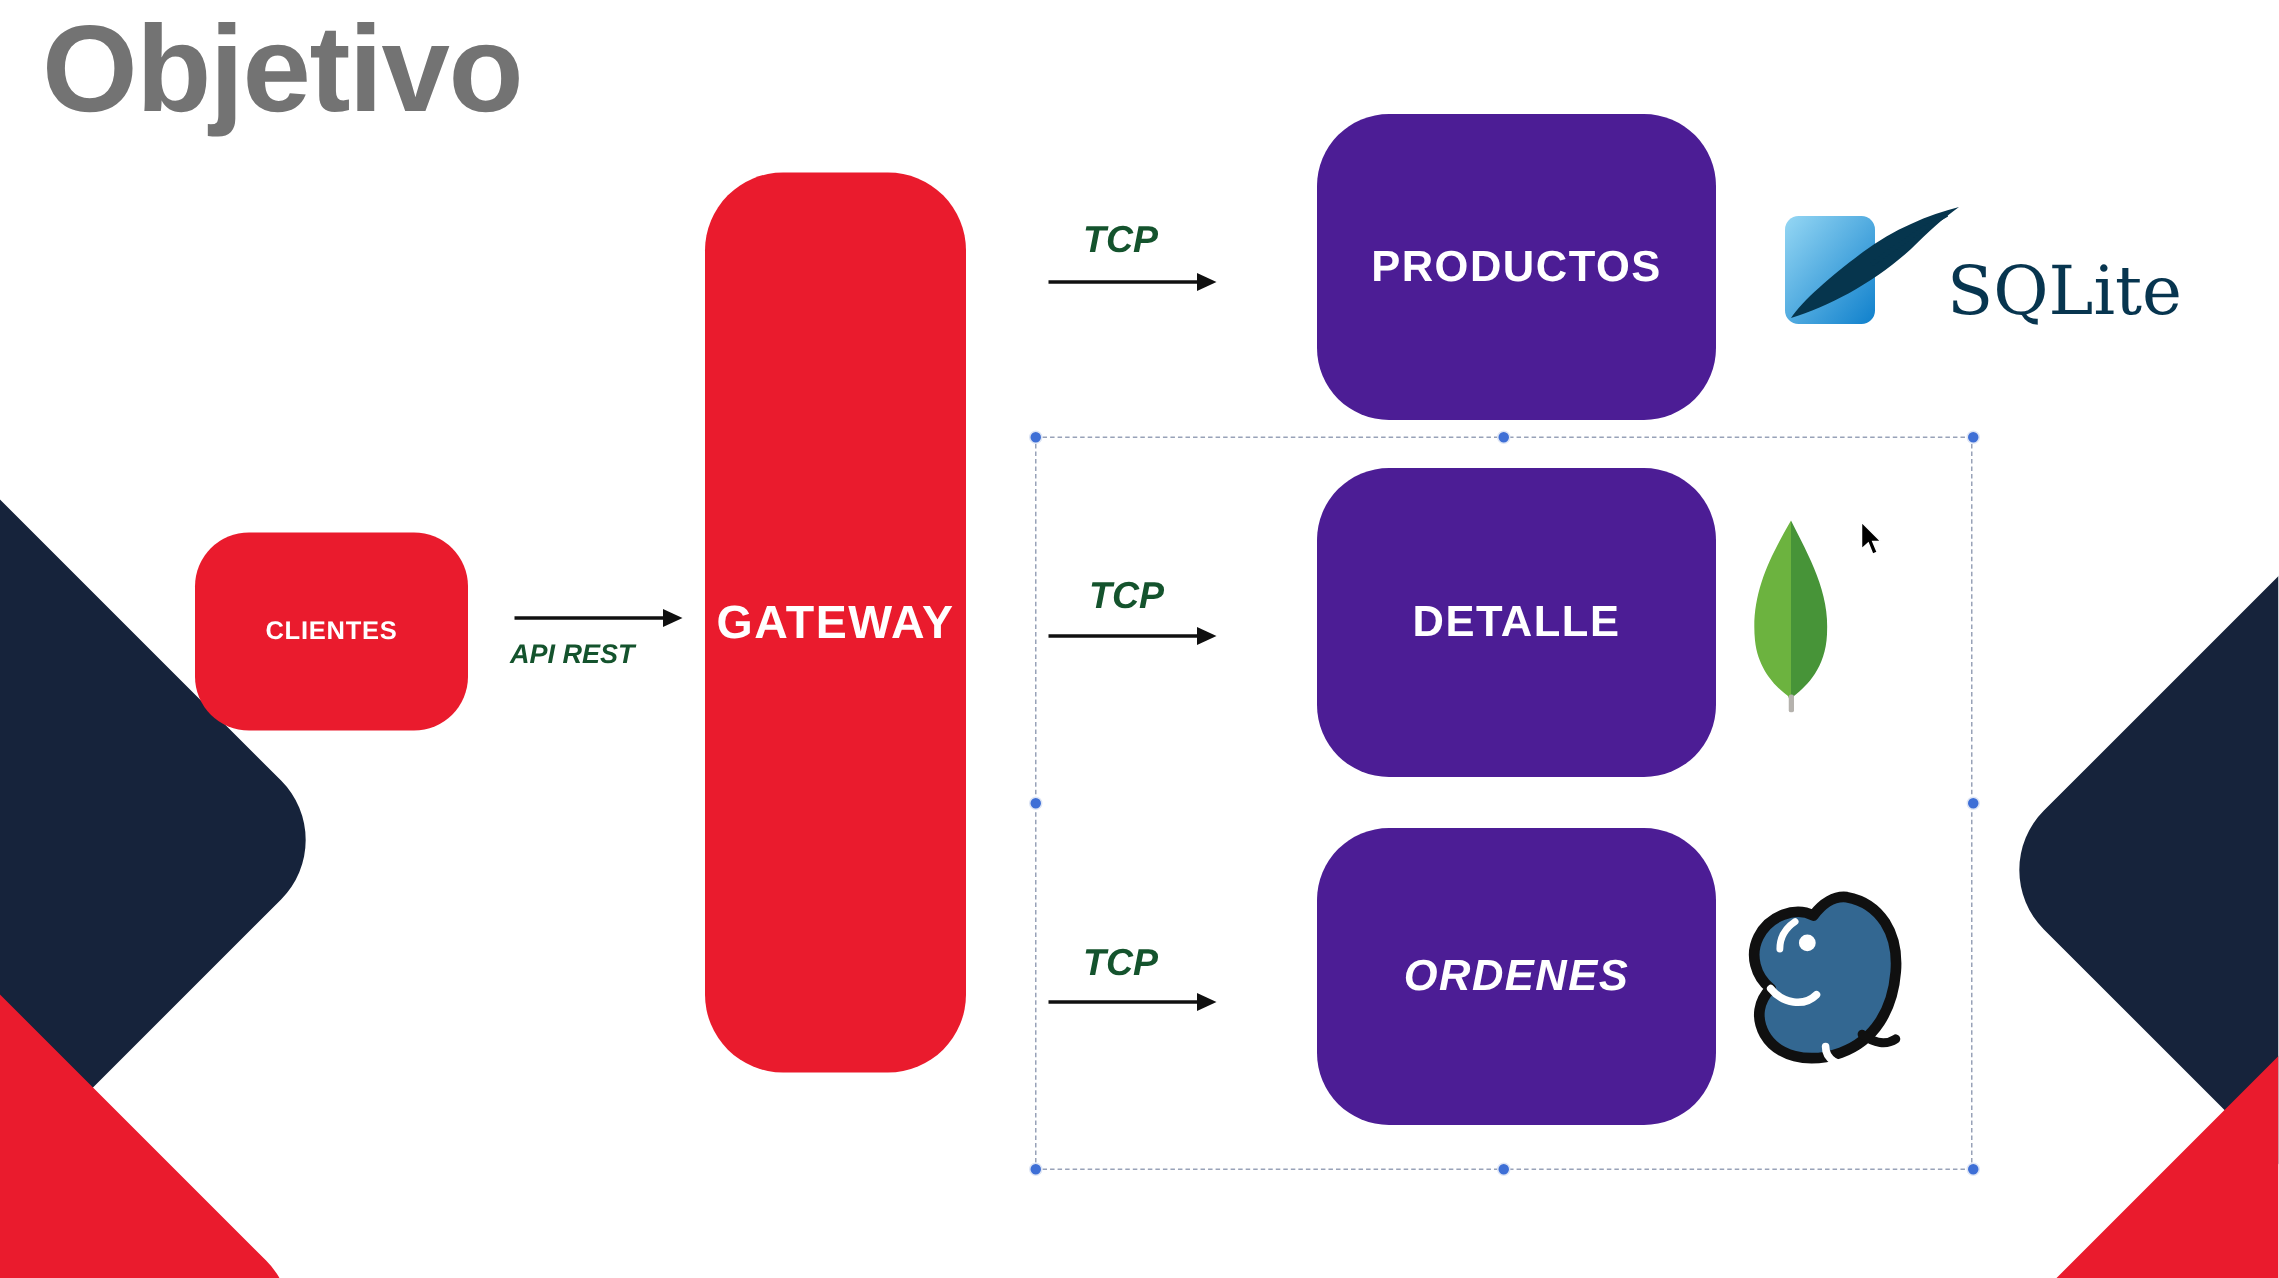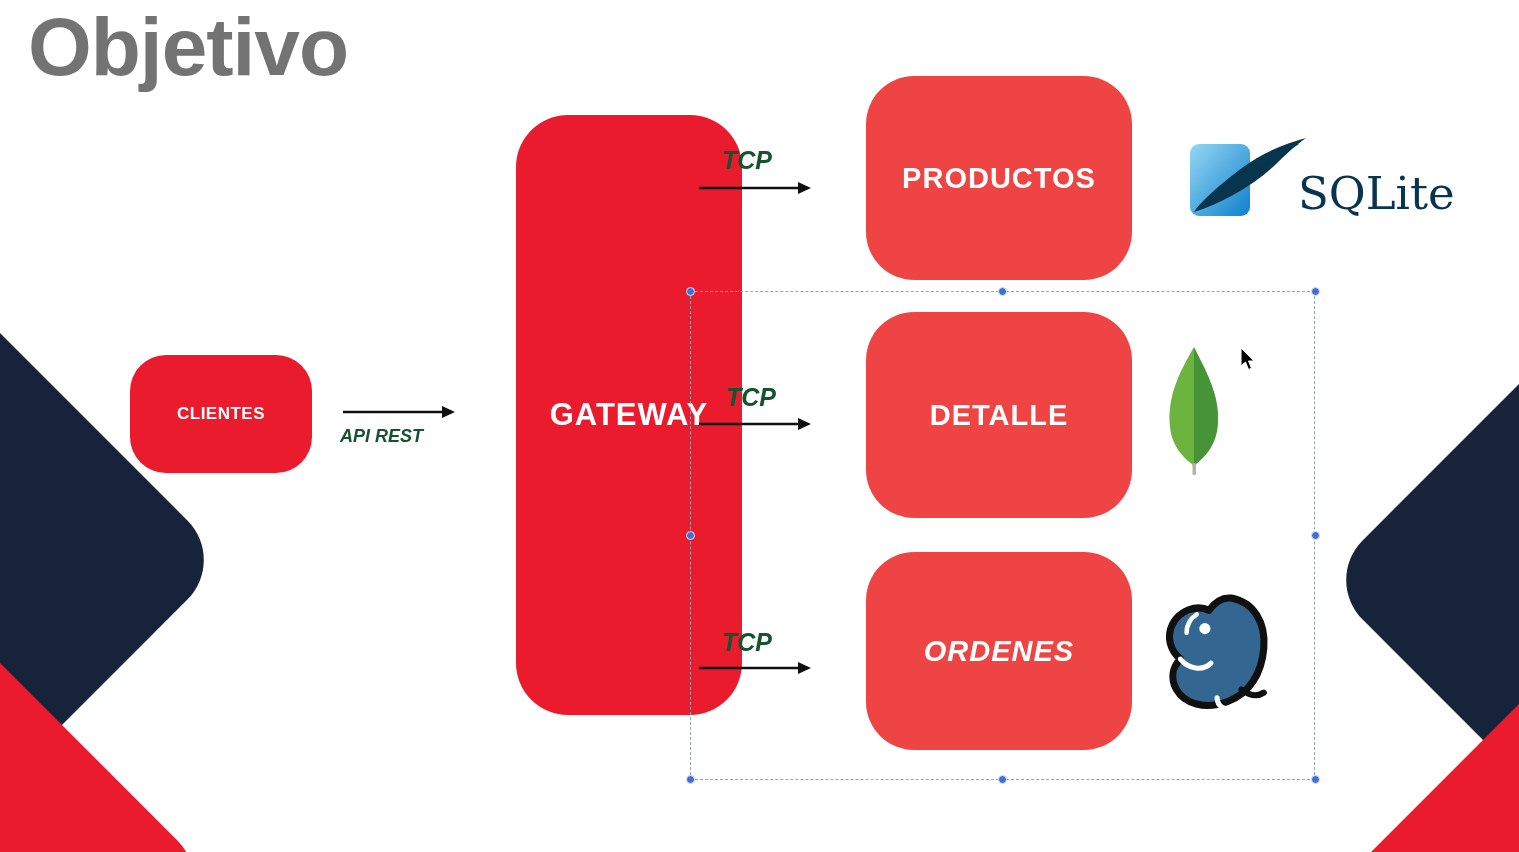--- a/index.html
+++ b/index.html
@@ -22,23 +22,23 @@
     position:absolute; left:28px; top:2px;
     font-size:82px; font-weight:900; color:#737373;
     letter-spacing:-1px; line-height:1.1;
   }
 
   .node {
     position:absolute; display:flex; align-items:center; justify-content:center;
     color:#ffffff; font-weight:bold; text-align:center;
   }
   .red-node  { background:#ea1b2d; }
-  .navy-node { background:#ef4444; }
-  .clientes  { left:130px; top:355px; width:182px; height:118px; border-radius:36px; font-size:17px; letter-spacing:.5px; }
-  .gateway   { left:470px; top:115px; width:226px; height:600px; border-radius:52px; font-size:31px; letter-spacing:1px;margin-left:46px; }
+  .navy-node { background:#4c1d95;margin-left:12px; }
+  .clientes  { left:130px; top:355px; width:182px; height:132px; border-radius:36px; font-size:17px; letter-spacing:.5px; }
+  .gateway   { left:470px; top:115px; width:174px; height:600px; border-radius:52px; font-size:31px; letter-spacing:1px; }
   .productos { left:866px; top:76px;  width:266px; height:204px; border-radius:48px; font-size:29px; letter-spacing:1px; }
   .detalle   { left:866px; top:312px; width:266px; height:206px; border-radius:48px; font-size:29px; letter-spacing:1px; }
   .ordenes   { left:866px; top:552px; width:266px; height:198px; border-radius:48px; font-size:29px; letter-spacing:1px;font-style:italic; }
 
   .edge-label { position:absolute; font-weight:bold; color:#14532d;font-style:italic; }
   .api-label  { left:340px; top:426px; font-size:18px; }
   .tcp-1 { left:722px; top:146px; font-size:25px; }
   .tcp-2 { left:726px; top:383px; font-size:25px; }
   .tcp-3 { left:722px; top:628px; font-size:25px; }
 

